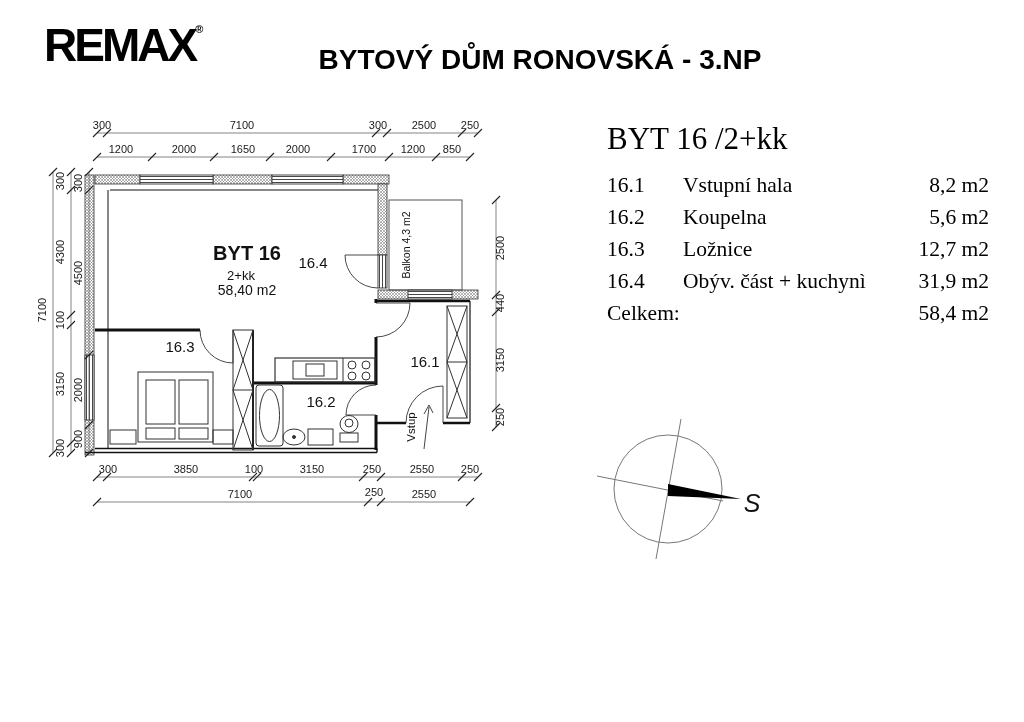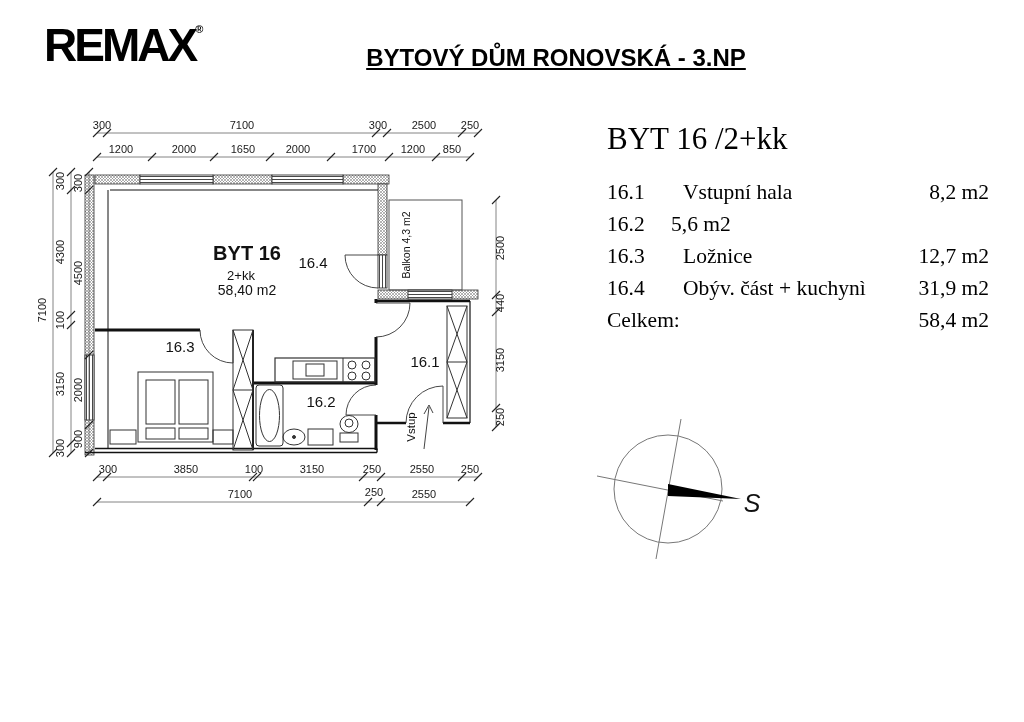--- a/index.html
+++ b/index.html
@@ -1,25 +1,25 @@
 <!DOCTYPE html>
 <html><head>
 <meta charset="utf-8">
 <style>
   html,body{margin:0;padding:0;background:#fff;}
   #page{position:relative;width:1024px;height:640px;background:#fff;overflow:hidden;
         font-family:"Liberation Sans",sans-serif;color:#000;}
   #logo{position:absolute;left:44px;top:18px;font-weight:bold;font-size:46px;
         letter-spacing:-3px;color:#000;}
   #logo sup{font-size:11px;letter-spacing:0;vertical-align:28px;}
-  #title{position:absolute;left:316px;top:44px;width:480px;text-align:center;
-         font-size:24px;font-weight:bold;text-decoration:underline;white-space:nowrap;}
+  #title{position:absolute;left:300px;top:44px;width:480px;text-align:center;
+         font-size:28px;font-weight:bold;white-space:nowrap;}
   #legend{position:absolute;left:607px;top:121px;width:382px;
           font-family:"Liberation Serif",serif;}
-  #legend .legend-title{font-size:31px;line-height:36px;margin-bottom:19px;}
+  #legend .legend-title{font-size:31px;line-height:36px;margin-bottom:12px;}
   .lrow{display:flex;font-size:21.5px;line-height:32px;white-space:nowrap;}
   .lnum{width:64px;flex:none;}
   .lname{flex:1;margin-left:12px;}
   .lval{text-align:center;flex:none;}
   svg{position:absolute;left:0;top:0;}
   svg text{font-family:"Liberation Sans",sans-serif;fill:#111;}
   .dimlbl{font-size:11px;fill:#1a1a1a;}
   .roomlbl{font-size:15px;}
 </style>
 </head>
@@ -33,20 +33,21 @@
 
   <div id="legend">
     <div class="legend-title">BYT 16 /2+kk</div>
     <div class="lrow">
       <span class="lnum">16.1</span>
       <span class="lname">Vstupní hala</span>
       <span class="lval">8,2 m2</span>
     </div>
     <div class="lrow">
       <span class="lnum">16.2</span>
+      <span class="lname">Koupelna</span>
       <span class="lval">5,6 m2</span>
     </div>
     <div class="lrow">
       <span class="lnum">16.3</span>
       <span class="lname">Ložnice</span>
       <span class="lval">12,7 m2</span>
     </div>
     <div class="lrow">
       <span class="lnum">16.4</span>
       <span class="lname">Obýv. část + kuchynì</span>

